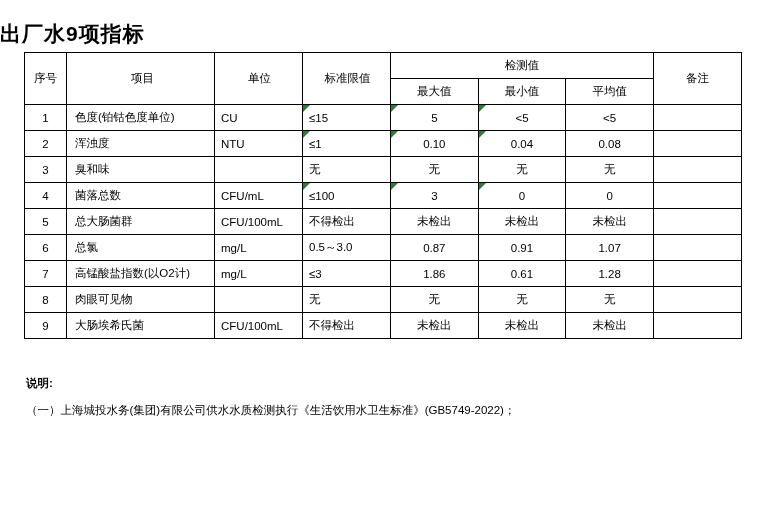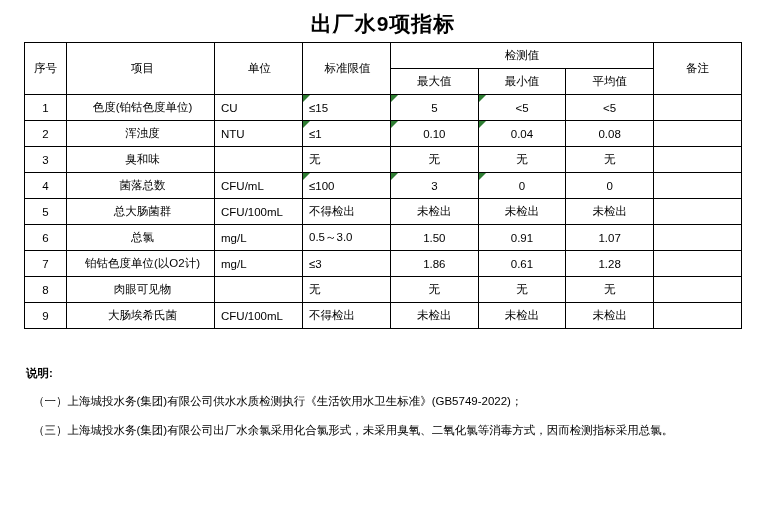--- a/index.html
+++ b/index.html
@@ -14,25 +14,24 @@
     color: #000000;
     overflow: hidden;
   }
   .page {
     position: relative;
     width: 766px;
     height: 521px;
     box-sizing: border-box;
   }
   .doc-title {
-    text-align: center;
     font-size: 21px;
     font-weight: bold;
     letter-spacing: 1px;
-    padding-top: 10px;
+    padding-top: 20px;
     padding-bottom: 4px;
   }
   .date-line {
     font-size: 11.5px;
     padding-left: 26px;
     padding-top: 14px;
     padding-bottom: 7px;
   }
   table.main {
     border-collapse: collapse;
@@ -46,21 +45,21 @@
     font-weight: normal;
     height: 26px;
     padding: 0 4px;
     box-sizing: border-box;
   }
   table.main th {
     text-align: center;
     vertical-align: middle;
   }
   .c-idx { width: 42px; text-align: center; }
-  .c-item { width: 148px; text-align: center; padding-left: 8px !important; }
+  .c-item { width: 148px; text-align: left; padding-left: 8px !important; }
   .c-unit { width: 88px; text-align: left; padding-left: 6px !important; }
   .c-limit { width: 88px; text-align: left; padding-left: 6px !important; }
   .c-val { width: 88px; text-align: center; }
   .c-remark { width: 88px; text-align: center; }
   .hdr-item { text-align: center !important; }
   .marker {
     position: relative;
   }
   .marker::before {
     content: "";
@@ -74,21 +73,21 @@
     margin-top: 34px;
     padding-left: 26px;
     font-size: 11.5px;
     line-height: 1.85;
   }
   .notes .notes-title {
     font-weight: bold;
     margin-bottom: 6px;
   }
   .notes p {
-    margin: 7px;
+    margin: 0;
   }
 </style>
 </head>
 <body>
 
 <div class="page">
 
   <div class="doc-title">出厂水9项指标</div>
 
 
@@ -157,28 +156,28 @@
           <td class="c-val">未检出</td>
           <td class="c-val">未检出</td>
           <td class="c-val">未检出</td>
           <td class="c-remark"></td>
         </tr>
         <tr>
           <td class="c-idx">6</td>
           <td class="c-item">总氯</td>
           <td class="c-unit">mg/L</td>
           <td class="c-limit">0.5～3.0</td>
-          <td class="c-val">1.50</td>
+          <td class="c-val">0.87</td>
           <td class="c-val">0.91</td>
           <td class="c-val">1.07</td>
           <td class="c-remark"></td>
         </tr>
         <tr>
           <td class="c-idx">7</td>
-          <td class="c-item">铂钴色度单位(以O2计)</td>
+          <td class="c-item">高锰酸盐指数(以O2计)</td>
           <td class="c-unit">mg/L</td>
           <td class="c-limit">≤3</td>
           <td class="c-val">1.86</td>
           <td class="c-val">0.61</td>
           <td class="c-val">1.28</td>
           <td class="c-remark"></td>
         </tr>
         <tr>
           <td class="c-idx">8</td>
           <td class="c-item">肉眼可见物</td>
@@ -198,16 +197,15 @@
           <td class="c-val">未检出</td>
           <td class="c-val">未检出</td>
           <td class="c-remark"></td>
         </tr>
       </tbody>
   </table>
 
   <div class="notes">
     <div class="notes-title">说明:</div>
     <p>（一）上海城投水务(集团)有限公司供水水质检测执行《生活饮用水卫生标准》(GB5749-2022)；</p>
-    <p>（三）上海城投水务(集团)有限公司出厂水余氯采用化合氯形式，未采用臭氧、二氧化氯等消毒方式，因而检测指标采用总氯。</p>
   </div>
 
 </div>
 
 </body></html>

